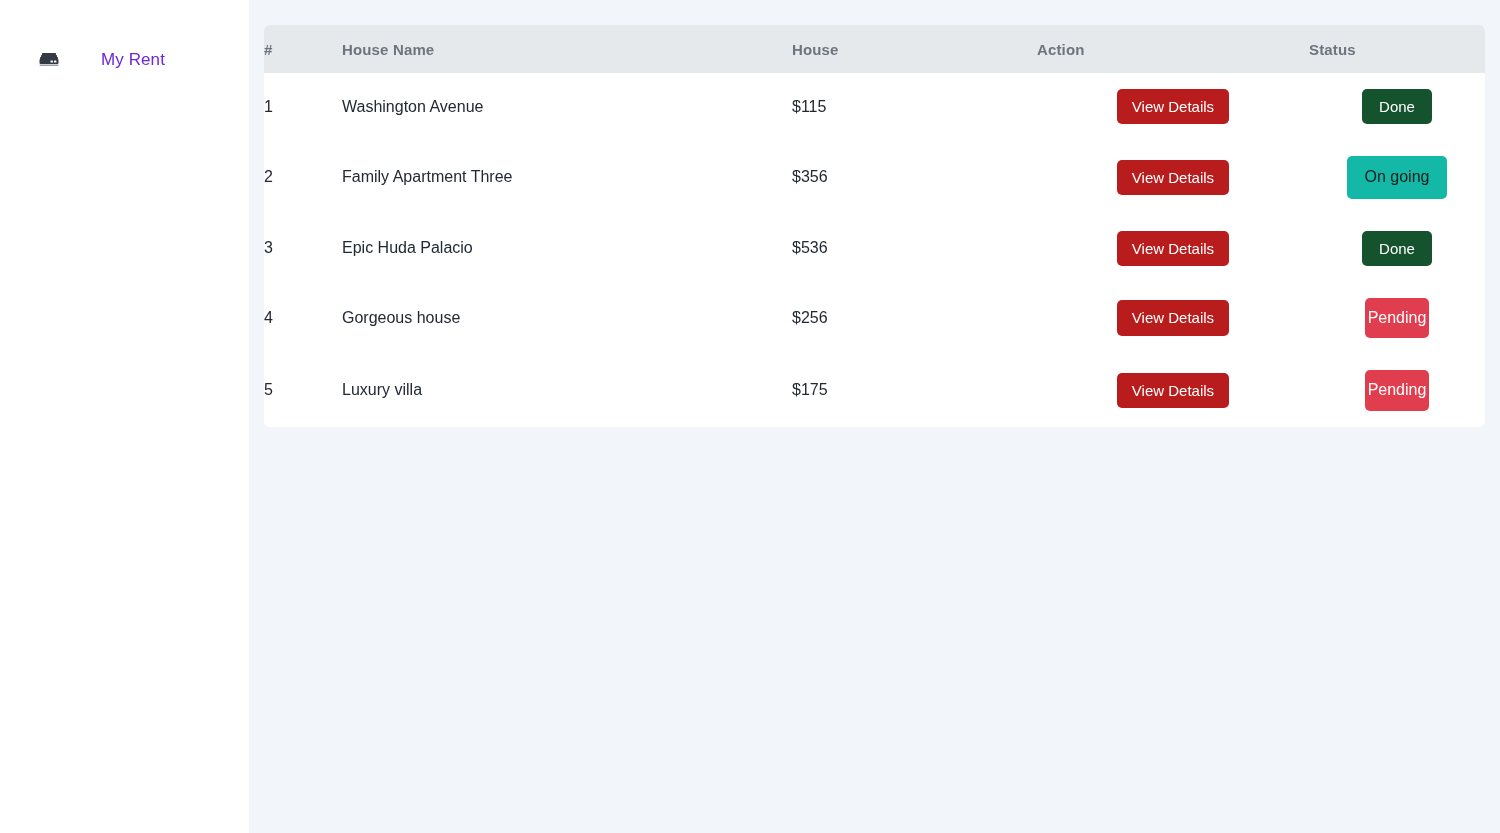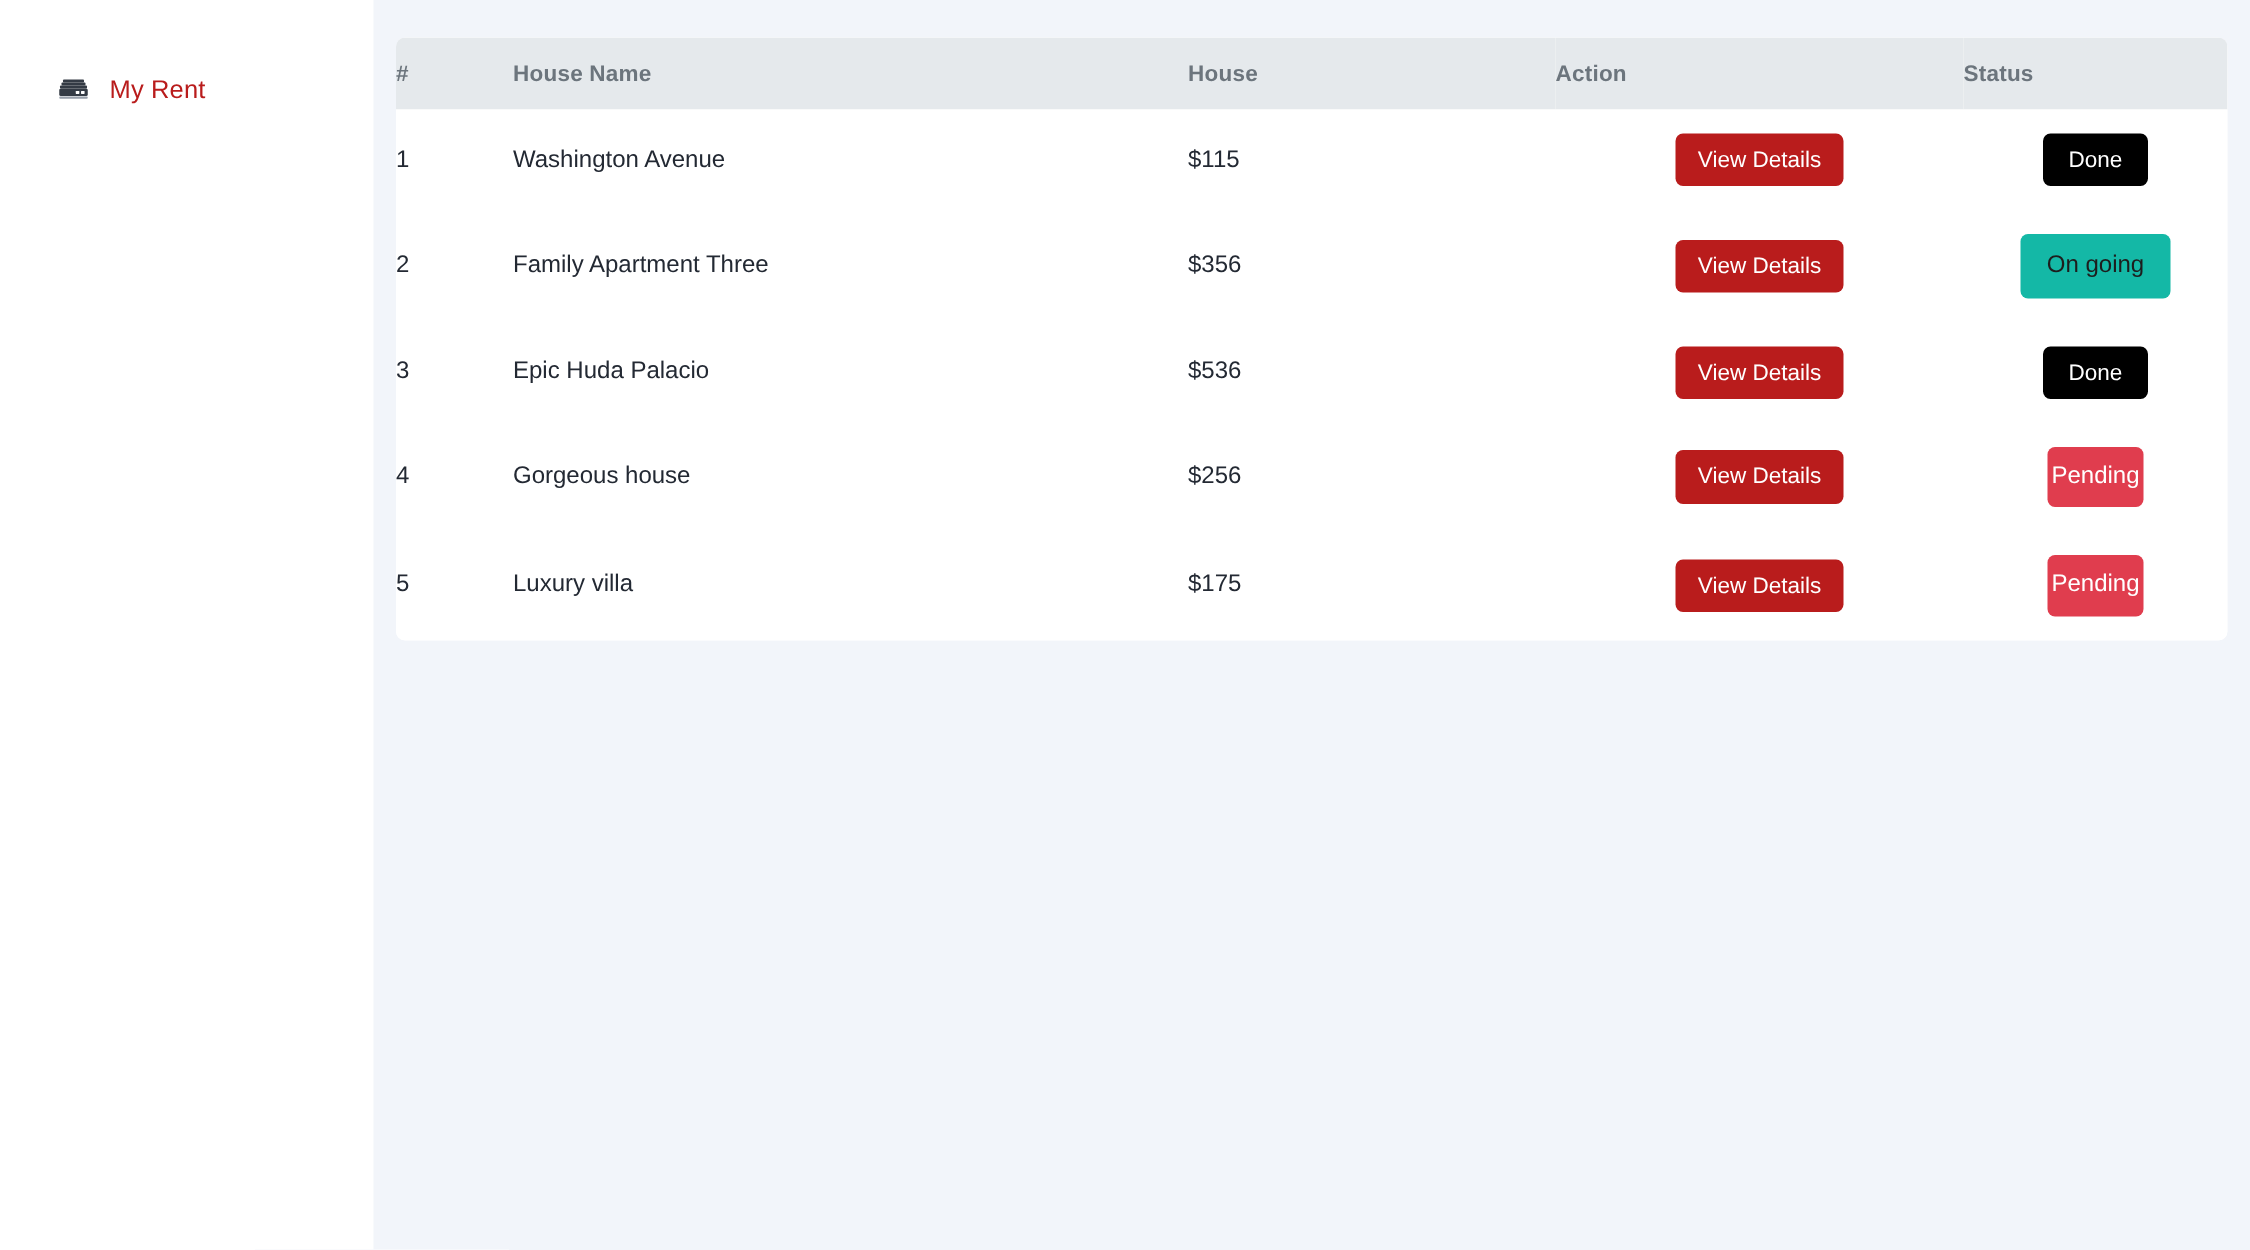--- a/index.html
+++ b/index.html
@@ -39,22 +39,23 @@
   .nav-icon {
     width: 24px;
     height: 20px;
     display: inline-flex;
     align-items: center;
     justify-content: center;
     color: #343b45;
   }
   .nav-label {
     font-size: 17px;
-    color: #b91c1c;
+    color: #6d28d9;
     letter-spacing: .1px;
+    margin-left: 28px;
   }
   
   .content {
     flex: 1 1 auto;
     height: 833px;
     background: #f2f5fa;
     box-sizing: border-box;
     padding: 25px 15px 0 15px;
   }
   .table-card {
@@ -113,21 +114,21 @@
     display: inline-block;
     border: none;
     border-radius: 5px;
     font-size: 15px;
     font-family: "Liberation Sans", sans-serif;
     cursor: pointer;
     line-height: 1.15;
     white-space: nowrap;
   }
   .badge.done {
-    background: #000000;
+    background: #14532d;
     color: #ffffff;
     padding: 9px 17px;
   }
   .badge.ongoing {
     background: #14b8a6;
     color: #1d1d1d;
     padding: 12px 18px;
     font-size: 16px;
   }
   .badge.pending {

